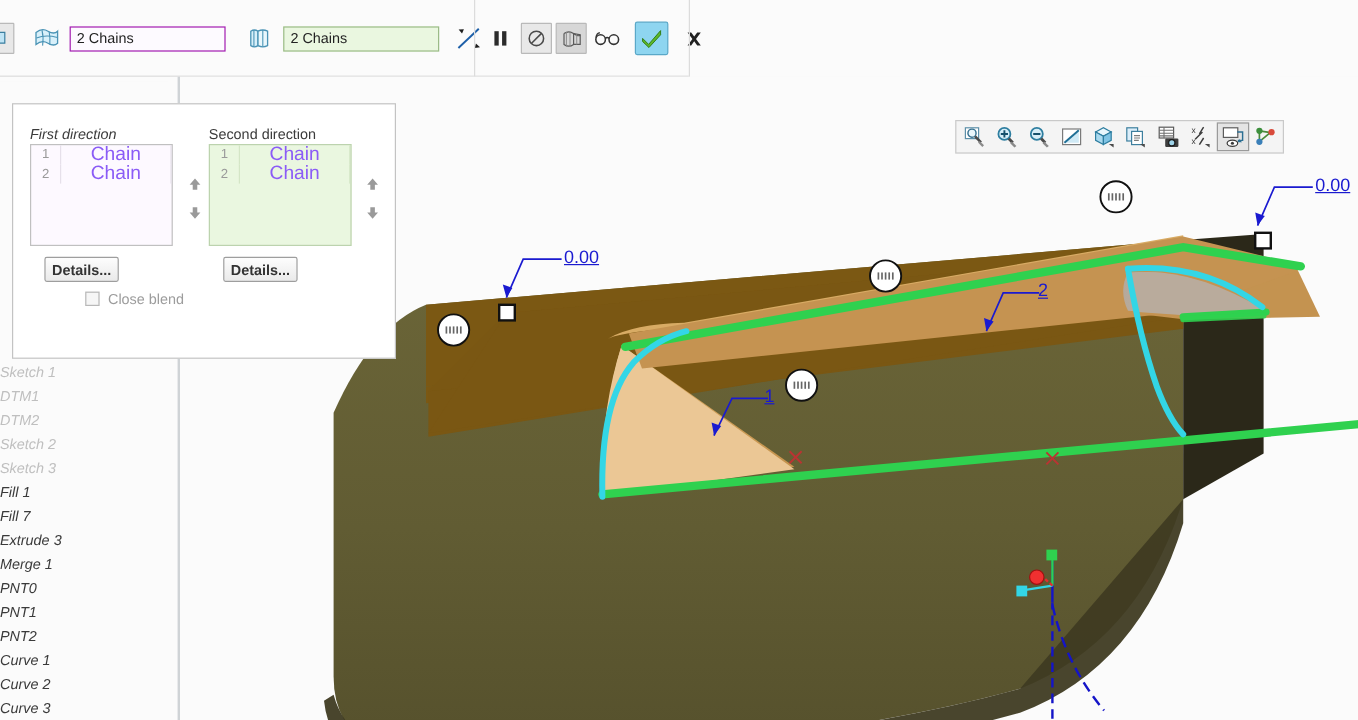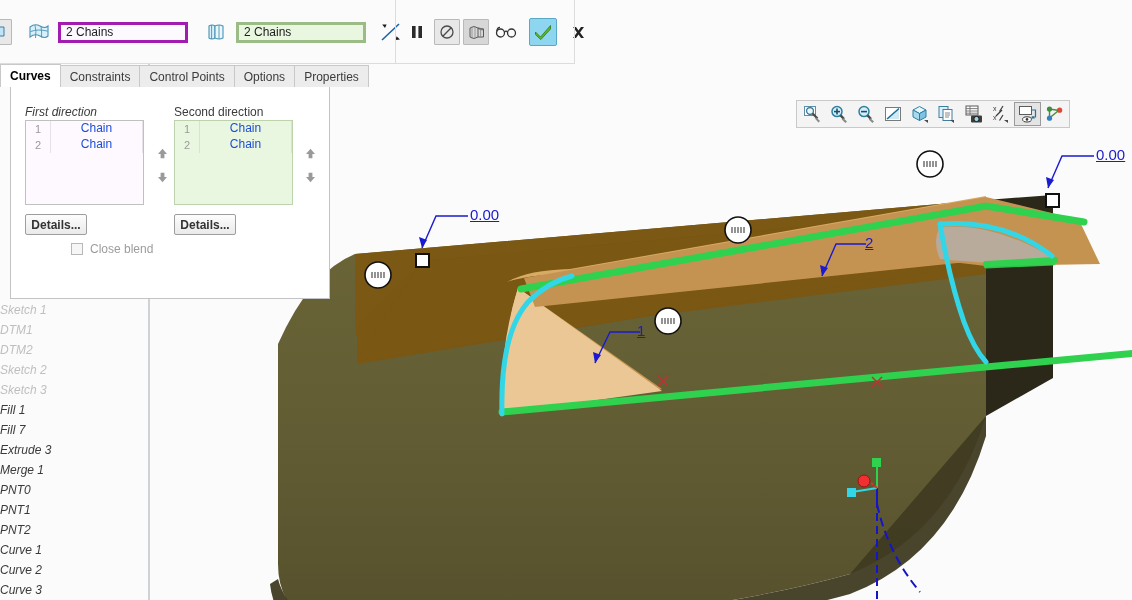--- a/index.html
+++ b/index.html
@@ -30,21 +30,21 @@
   .tool-ico {
     width: 26px; height: 26px; display: inline-flex;
     align-items: center; justify-content: center;
     flex: none;
   }
   .tool-ico.framed {
     border: 1px solid #b9b9b9; background: #e8e8e8;
     border-radius: 1px;
   }
   .chain-field {
-    height: 21px; border: 3px solid #a21caf; background: #fdfaff;
+    height: 21px; border: 1px solid #a21caf; background: #fdfaff;
     padding: 1px 5px; font-size: 12px; color: #222;
     display: flex; align-items: center; line-height: 19px;
   }
   .chain-field.green { background: #eaf7e0; border-color: #9bbb87; }
   .vsep {
     width: 1px; height: 64px; background: #dcdcdc;
     position: absolute; top: 0;
   }
 
   
@@ -74,35 +74,36 @@
     overflow: hidden;
   }
   .chainlist.green { background: #eaf7e0; border-color: #bcd3ae; }
   .chainrow { display: flex; height: 16px; align-items: center; }
   .chainrow .idx {
     width: 25px; text-align: center; color: #9a9a9a; font-size: 11px;
     border-right: 1px solid #e6e0ea; height: 16px; line-height: 16px;
   }
   .chainlist.green .chainrow .idx { border-right-color: #d4e6c6; }
   .chainrow .nm {
-    flex: 1; text-align: center; color: #1d4ed8; font-size: 12px;
+    flex: 1; text-align: center; color: #8b5cf6; font-size: 16px;
     border-right: 1px solid #e6e0ea; height: 16px; line-height: 15px;
   }
   .chainlist.green .chainrow .nm { border-right-color: #d4e6c6; }
   .spinbtns { position: absolute; width: 14px; }
   .spin-arrow {
     width: 13px; height: 13px; display: block; cursor: default;
   }
   .btn-details {
     position: absolute; height: 21px; padding: 0 10px;
     background: linear-gradient(#fdfdfd,#eaeaea);
     border: 1px solid #9e9e9e; border-radius: 2px;
     font-size: 12px; font-weight: bold; color: #333;
     display: flex; align-items: center; justify-content: center;
     cursor: default;
+    margin-left: 12px;
   }
   .chk-wrap {
     position: absolute; display: flex; align-items: center; gap: 7px;
   }
   .chk-box {
     width: 12px; height: 12px; border: 1px solid #b8b8b8; background: #f6f6f6;
   }
   .chk-label { font-size: 12px; color: #9c9c9c; }
 
   
@@ -238,37 +239,20 @@
       <div class="tool-ico" style="margin-left:8px;">
         <svg width="15" height="15" viewBox="0 0 15 15">
           <path d="M2 2 L5 2 L7.5 5.4 L10 2 L13 2 L9 7.4 L13 13 L10 13 L7.5 9.4 L5 13 L2 13 L6 7.4 Z" fill="#222"></path>
         </svg>
       </div>
     </div>
 
     <div class="vsep" style="left:574px;"></div>
   </div>
 
-  <div id="tabstrip">
-    <div class="tab active">
-      <span>Curves</span>
-    </div>
-    <div class="tab">
-      <span>Constraints</span>
-    </div>
-    <div class="tab">
-      <span>Control Points</span>
-    </div>
-    <div class="tab">
-      <span>Options</span>
-    </div>
-    <div class="tab">
-      <span>Properties</span>
-    </div>
-  </div>
 
   <div id="tree">
     <div id="tree-inner">
       <div style="height:232px;"></div>
       <div class="tree-item dim"><span>Sketch 1</span></div>
       <div class="tree-item dim"><span>DTM1</span></div>
       <div class="tree-item dim"><span>DTM2</span></div>
       <div class="tree-item dim"><span>Sketch 2</span></div>
       <div class="tree-item dim"><span>Sketch 3</span></div>
       <div class="tree-item"><span>Fill 1</span></div>

